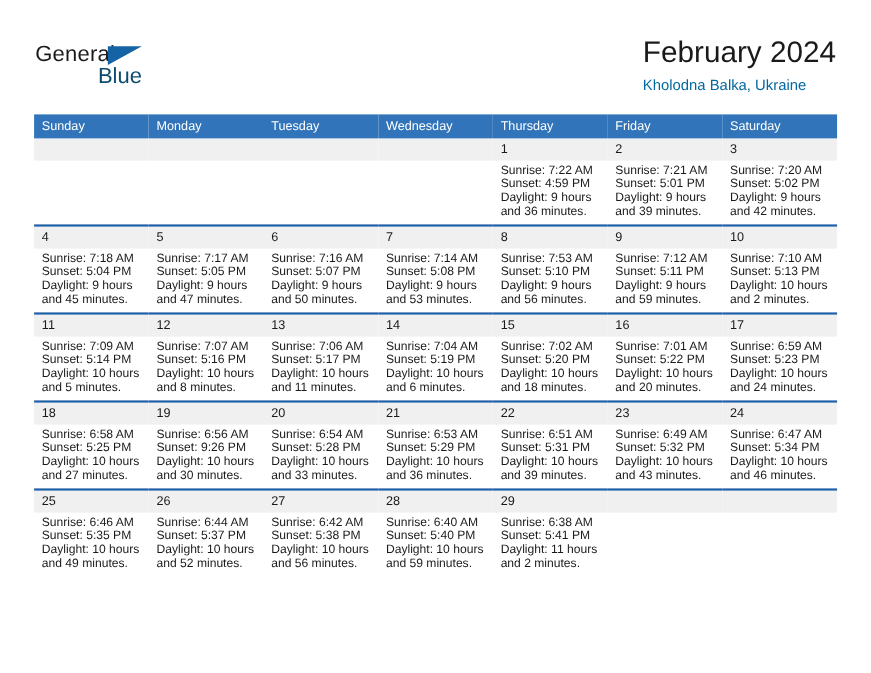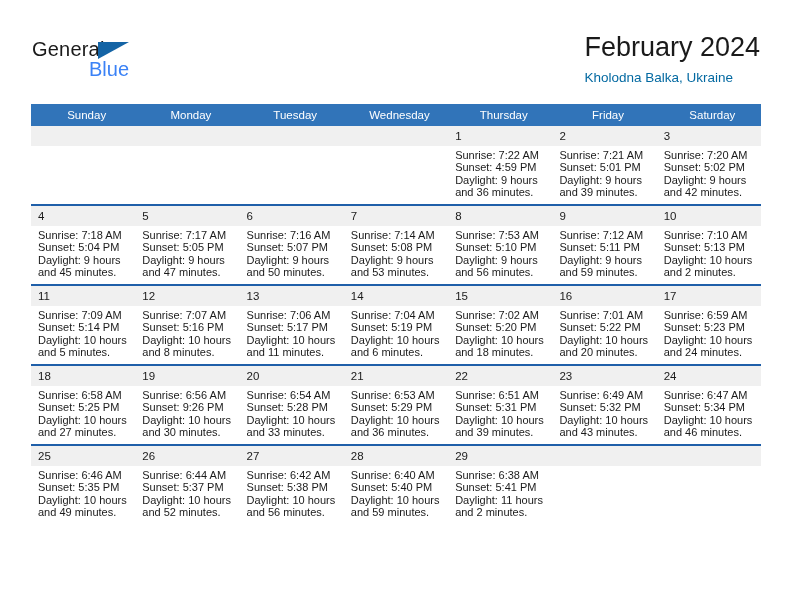--- a/index.html
+++ b/index.html
@@ -54,21 +54,21 @@
     width: 0;
     height: 0;
     border-left: 31px solid #1464a5;
     border-bottom: 17px solid transparent;
   }
   .logo-blue {
     position: absolute;
     left: 57px;
     top: 20px;
     font-size: 20px;
-    color: #3b82f6;
+    color: #0c4a6e;
     font-family: "Liberation Sans", sans-serif;
   }
 
   .title-block {
     position: absolute;
     right: 32px;
     top: 32px;
     text-align: left;
   }
   .cal-title {
@@ -92,21 +92,21 @@
     top: 104px;
     width: 730px;
     border-collapse: collapse;
     table-layout: fixed;
   }
   .calendar th {
     background: #3174b9;
     color: #ffffff;
     font-size: 11.5px;
     font-weight: normal;
-    text-align: center;
+    text-align: left;
     padding: 5px 0 5px 7px;
     height: 11px;
     border: none;
   }
   .calendar td {
     vertical-align: top;
     padding: 0;
     border: none;
     border-top: 2px solid #1f5fa9;
     height: 78px;

